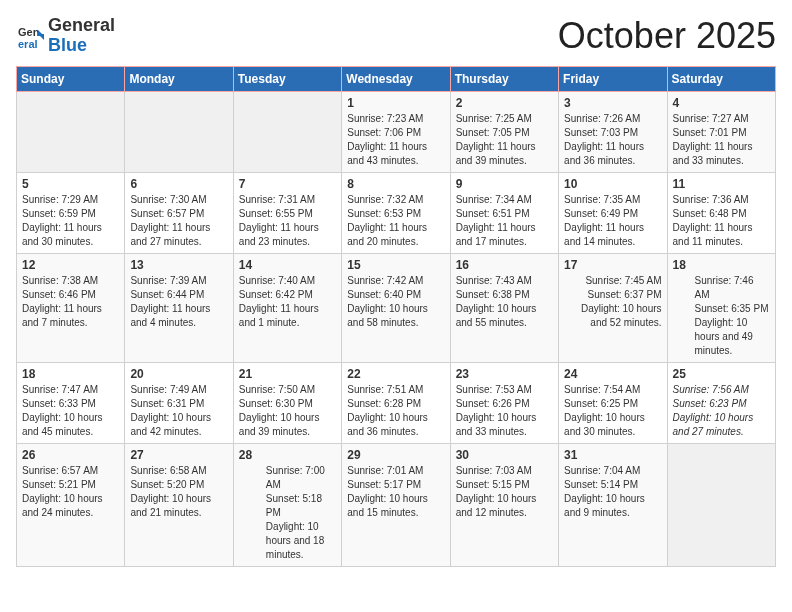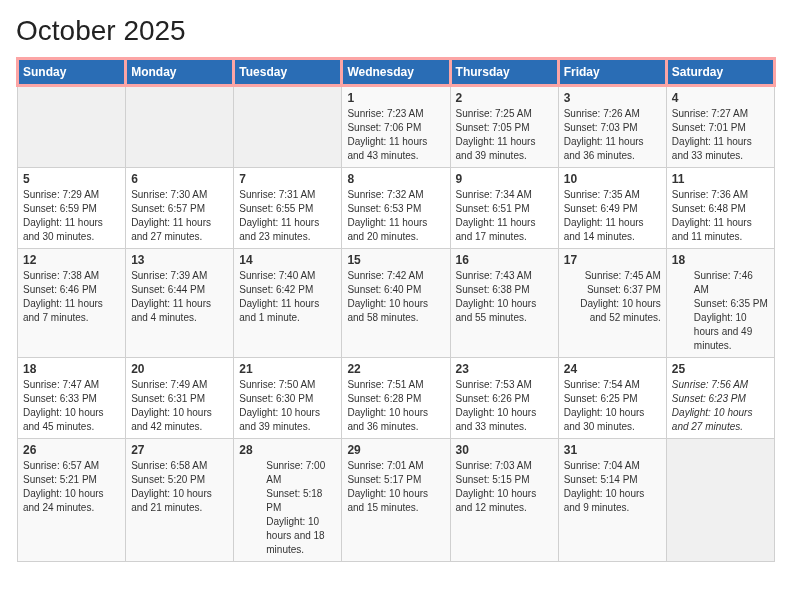--- a/index.html
+++ b/index.html
@@ -31,42 +31,42 @@
     .logo-blue { color: #1a6fba; }
     .logo-icon {
       width: 28px;
       height: 28px;
       margin-right: 4px;
     }
     .title-block {
       text-align: right;
     }
     .month-title {
-      font-size: 28px;
+      font-size: 36px;
       font-weight: 300;
       color: #222;
       line-height: 1.1;
     }
     .location {
       font-size: 14px;
       color: #444;
     }
     .calendar {
       width: 100%;
       border-collapse: collapse;
       border: 1px solid #ccc;
     }
     .calendar th {
       background-color: #2a6db5;
       color: #fff;
       font-size: 12px;
       font-weight: bold;
       padding: 5px 4px;
       text-align: left;
-      border: 3px solid #fca5a5;
+      border: 1px solid #fca5a5;
     }
     .calendar td {
       vertical-align: top;
       border: 1px solid #d0d0d0;
       padding: 4px 5px;
       width: calc(100% / 7);
       min-height: 80px;
       font-size: 10.5px;
       color: #333;
       background: #fff;
@@ -89,20 +89,33 @@
       line-height: 1.4;
     }
     .empty-cell {
       background: #f0f0f0 !important;
     }
   </style>
 </head>
 <body>
 
 <div class="header">
+  <div class="logo">
+    <svg class="logo-icon" viewBox="0 0 28 28">
+      <rect x="0" y="0" width="28" height="28" fill="white"></rect>
+      <text x="2" y="14" font-size="11" fill="#333" font-family="Arial" font-weight="bold">Gen</text>
+      <text x="2" y="26" font-size="11" fill="#1a6fba" font-family="Arial" font-weight="bold">eral</text>
+      <polygon points="22,8 28,14 22,14" fill="#1a6fba"></polygon>
+      <polygon points="22,12 28,12 28,18" fill="#1a6fba"></polygon>
+    </svg>
+    <div class="logo-text">
+      <span class="logo-general">General</span>
+      <span class="logo-blue">Blue</span>
+    </div>
+  </div>
   <div class="title-block">
     <div class="month-title">October 2025</div>
   </div>
 </div>
 
 <table class="calendar">
   <thead>
     <tr>
     <th>Sunday</th>
         <th>Monday</th>

